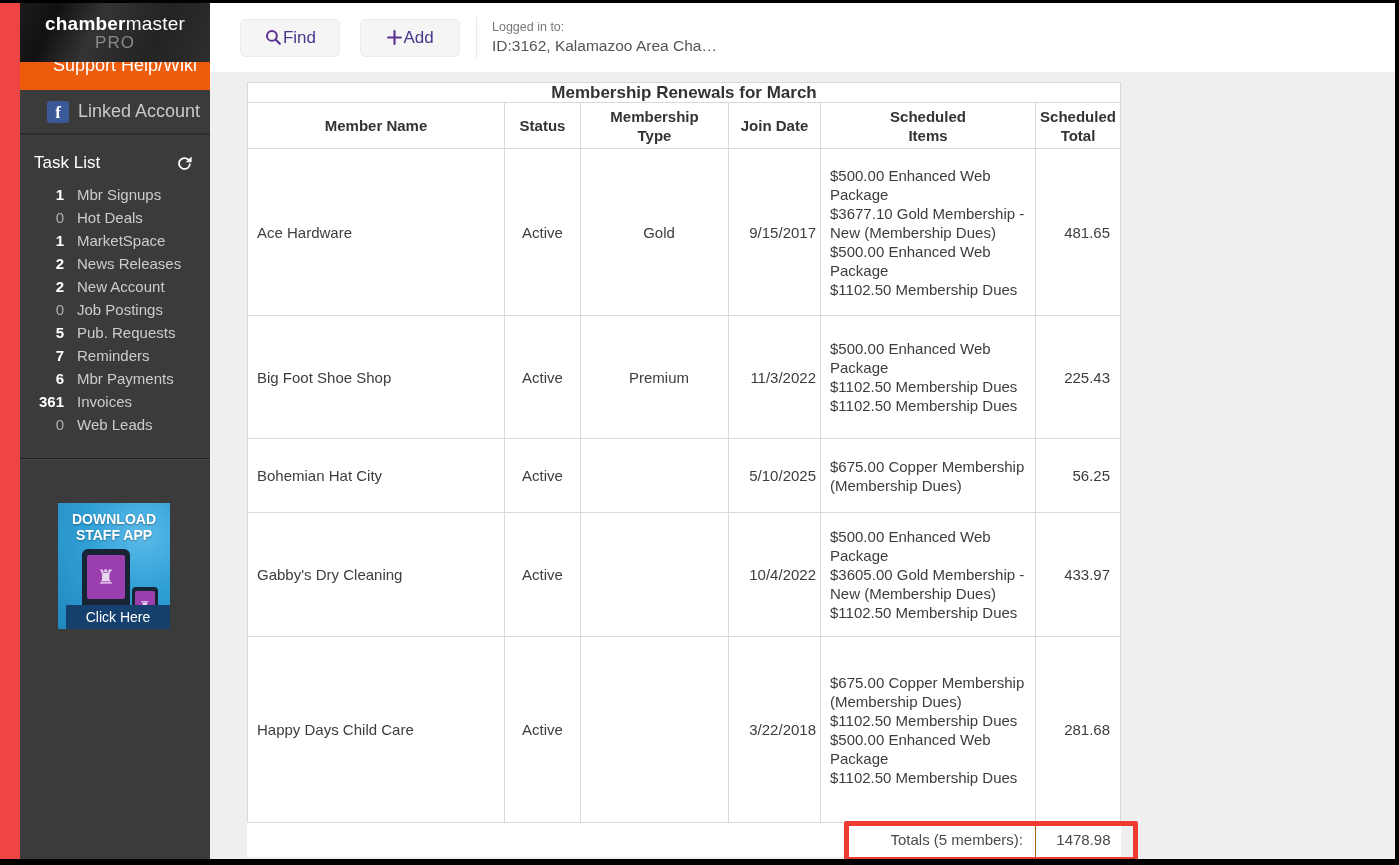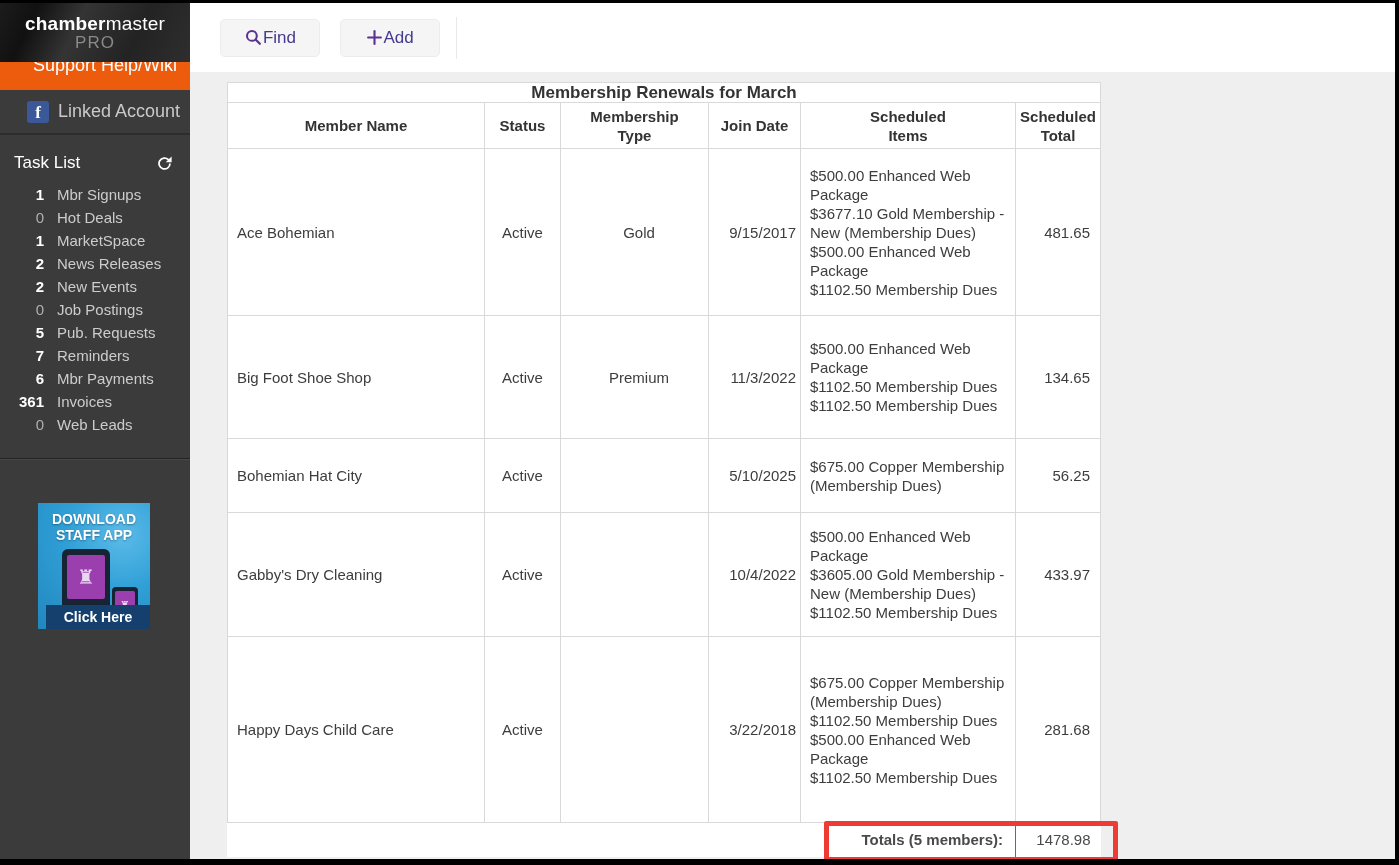--- a/index.html
+++ b/index.html
@@ -5,21 +5,21 @@
   * { margin:0; padding:0; box-sizing:border-box; }
   html,body { width:1399px; height:865px; }
   body {
     background:#000;
     font-family:"Liberation Sans","DejaVu Sans",sans-serif;
     position:relative;
     overflow:hidden;
   }
   .frame {
     position:absolute; top:3px; left:0; right:4px; bottom:6px;
-    background:#ef4444; display:flex; overflow:hidden;
+    background:#ef4444; display:flex; overflow:hidden;padding-left:20px;
   }
 
   
   .sidebar {
     width:190px; min-width:190px; background:#3b3b3b; color:#cfcfcf;
     position:relative; overflow:hidden;
   }
   .logo {
     height:59px; background:
       linear-gradient(115deg, #1c1c1c 0%, #111 18%, #343434 40%, #232323 70%, #2e2e2e 100%);
@@ -75,21 +75,21 @@
   }
   .rook { color:#e9d7ef; font-size:20px; line-height:1; font-family:"DejaVu Sans",sans-serif; }
   .phone {
     position:absolute; right:12px; top:84px; width:26px; height:40px;
     background:#162434; border-radius:4px; padding:4px 3px;
   }
   .phone-screen { height:28px; }
   .phone .rook { font-size:11px; }
   .banner-cta {
     position:absolute; bottom:0; left:8px; right:0; height:24px; background:#15406e;
-    color:#fff; font-weight:bold; font-size:14px; text-align:center; line-height:24px;
+    color:#fff; font-weight:normal; font-size:14px; text-align:center; line-height:24px;
   }
 
   
   .main { flex:1; display:flex; flex-direction:column; position:relative; }
   .topbar {
     height:69px; background:#fff; display:flex; align-items:center; padding-left:30px;
   }
   .btn {
     height:38px; min-width:100px; padding:0 20px; background:#f5f5f5;
     border:1px solid #ececec; border-radius:5px; color:#453a8e; font-size:17px;
@@ -122,21 +122,21 @@
   .cell-member { text-align:left; padding-left:9px; }
   .cell-status { text-align:center; }
   .cell-type { text-align:center; padding-left:9px; }
   .cell-join { text-align:right; padding-right:4px; }
   .cell-items { text-align:left; padding:6px 4px 6px 9px; white-space:pre-line; line-height:19px; }
   .cell-total { text-align:right; padding-right:10px; }
   tr.r1 { height:167px; } tr.r2 { height:123px; } tr.r3 { height:74px; }
   tr.r4 { height:124px; } tr.r5 { height:186px; }
   tr.totals { height:34px; color:#4a4a4a; }
   tr.totals td { border-left:none; border-right:none; border-bottom:none; }
-  tr.totals .totals-label { text-align:right; padding-right:12px;font-weight:bold; }
+  tr.totals .totals-label { text-align:right; padding-right:12px; }
   tr.totals .totals-value { text-align:right; padding-right:10px; border-left:1px solid #a16207; }
   .red-annotation {
     position:absolute; left:634px; top:749px; width:294px; height:41px;
     border:5px solid #ee3b33; border-radius:2px; pointer-events:none; background:transparent;
   }
 </style>
 </head>
 <body>
 
 <div class="frame">
@@ -177,21 +177,21 @@
       <div class="task">
           <span class="task-count">1</span>
           <span class="task-label">MarketSpace</span>
         </div>
       <div class="task">
           <span class="task-count">2</span>
           <span class="task-label">News Releases</span>
         </div>
       <div class="task">
           <span class="task-count">2</span>
-          <span class="task-label">New Events</span>
+          <span class="task-label">New Account</span>
         </div>
       <div class="task zero">
           <span class="task-count">0</span>
           <span class="task-label">Job Postings</span>
         </div>
       <div class="task">
           <span class="task-count">5</span>
           <span class="task-label">Pub. Requests</span>
         </div>
       <div class="task">
@@ -248,20 +248,24 @@
       <button class="btn">
         <span class="ico">
           <svg width="17" height="17" viewBox="0 0 24 24">
               <line x1="12" y1="3" x2="12" y2="21" stroke="#5b3192" stroke-width="3" stroke-linecap="round"></line>
               <line x1="3" y1="12" x2="21" y2="12" stroke="#5b3192" stroke-width="3" stroke-linecap="round"></line>
             </svg>
         </span>
         <span>Add</span>
       </button>
       <div class="topbar-sep"></div>
+      <div class="login-block">
+        <div class="login-cap">Logged in to:</div>
+        <div class="login-val">ID:3162, Kalamazoo Area Cha…</div>
+      </div>
     </div>
 
     <div class="content">
       <table class="renewals">
         <colgroup>
           <col class="col-member">
             <col class="col-status">
             <col class="col-type">
           <col class="col-join">
             <col class="col-items">
@@ -278,39 +282,39 @@
 Type</th>
             <th>Join Date</th>
             <th>Scheduled
 Items</th>
             <th>Scheduled
 Total</th>
           </tr>
         </thead>
         <tbody>
           <tr class="r1">
-            <td class="cell-member">Ace Bohemian</td>
+            <td class="cell-member">Ace Hardware</td>
             <td class="cell-status">Active</td>
             <td class="cell-type">Gold</td>
             <td class="cell-join">9/15/2017</td>
             <td class="cell-items">$500.00 Enhanced Web Package
 $3677.10 Gold Membership - New (Membership Dues)
 $500.00 Enhanced Web Package
 $1102.50 Membership Dues</td>
             <td class="cell-total">481.65</td>
           </tr>
           <tr class="r2">
             <td class="cell-member">Big Foot Shoe Shop</td>
             <td class="cell-status">Active</td>
             <td class="cell-type">Premium</td>
             <td class="cell-join">11/3/2022</td>
             <td class="cell-items">$500.00 Enhanced Web Package
 $1102.50 Membership Dues
 $1102.50 Membership Dues</td>
-            <td class="cell-total">134.65</td>
+            <td class="cell-total">225.43</td>
           </tr>
           <tr class="r3">
             <td class="cell-member">Bohemian Hat City</td>
             <td class="cell-status">Active</td>
             <td class="cell-type"></td>
             <td class="cell-join">5/10/2025</td>
             <td class="cell-items">$675.00 Copper Membership (Membership Dues)</td>
             <td class="cell-total">56.25</td>
           </tr>
           <tr class="r4">

